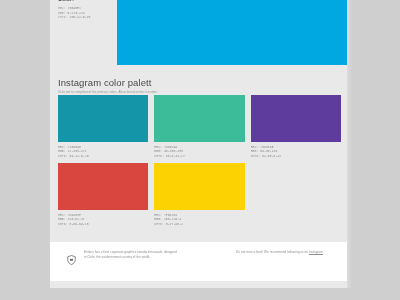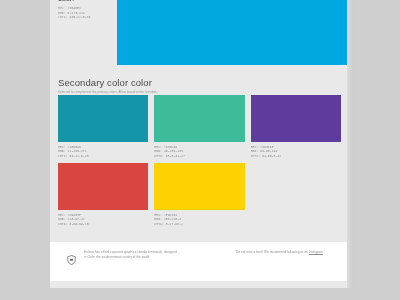--- a/index.html
+++ b/index.html
@@ -213,21 +213,21 @@
           <span class="spec-key">CMYK:</span>
           <span>100-22-0-10</span>
         </span>
       </div>
 
       <div class="primary-swatch" style="background: rgb(0, 168, 225);"></div>
     </section>
 
     <section class="secondary-section">
 
-      <h2 class="section-title">Secondary color color</h2>
+      <h2 class="section-title">Instagram color palett</h2>
 
       <div class="section-sub">Selected to complement the primary colors. Allow broad artistic freedom.</div>
 
       <div class="swatch-grid">
 
         <div class="swatch-row">
 
           <div class="swatch-cell">
             <div class="swatch-chip" style="background: rgb(21, 149, 168);"></div>
             <div class="swatch-specs">

